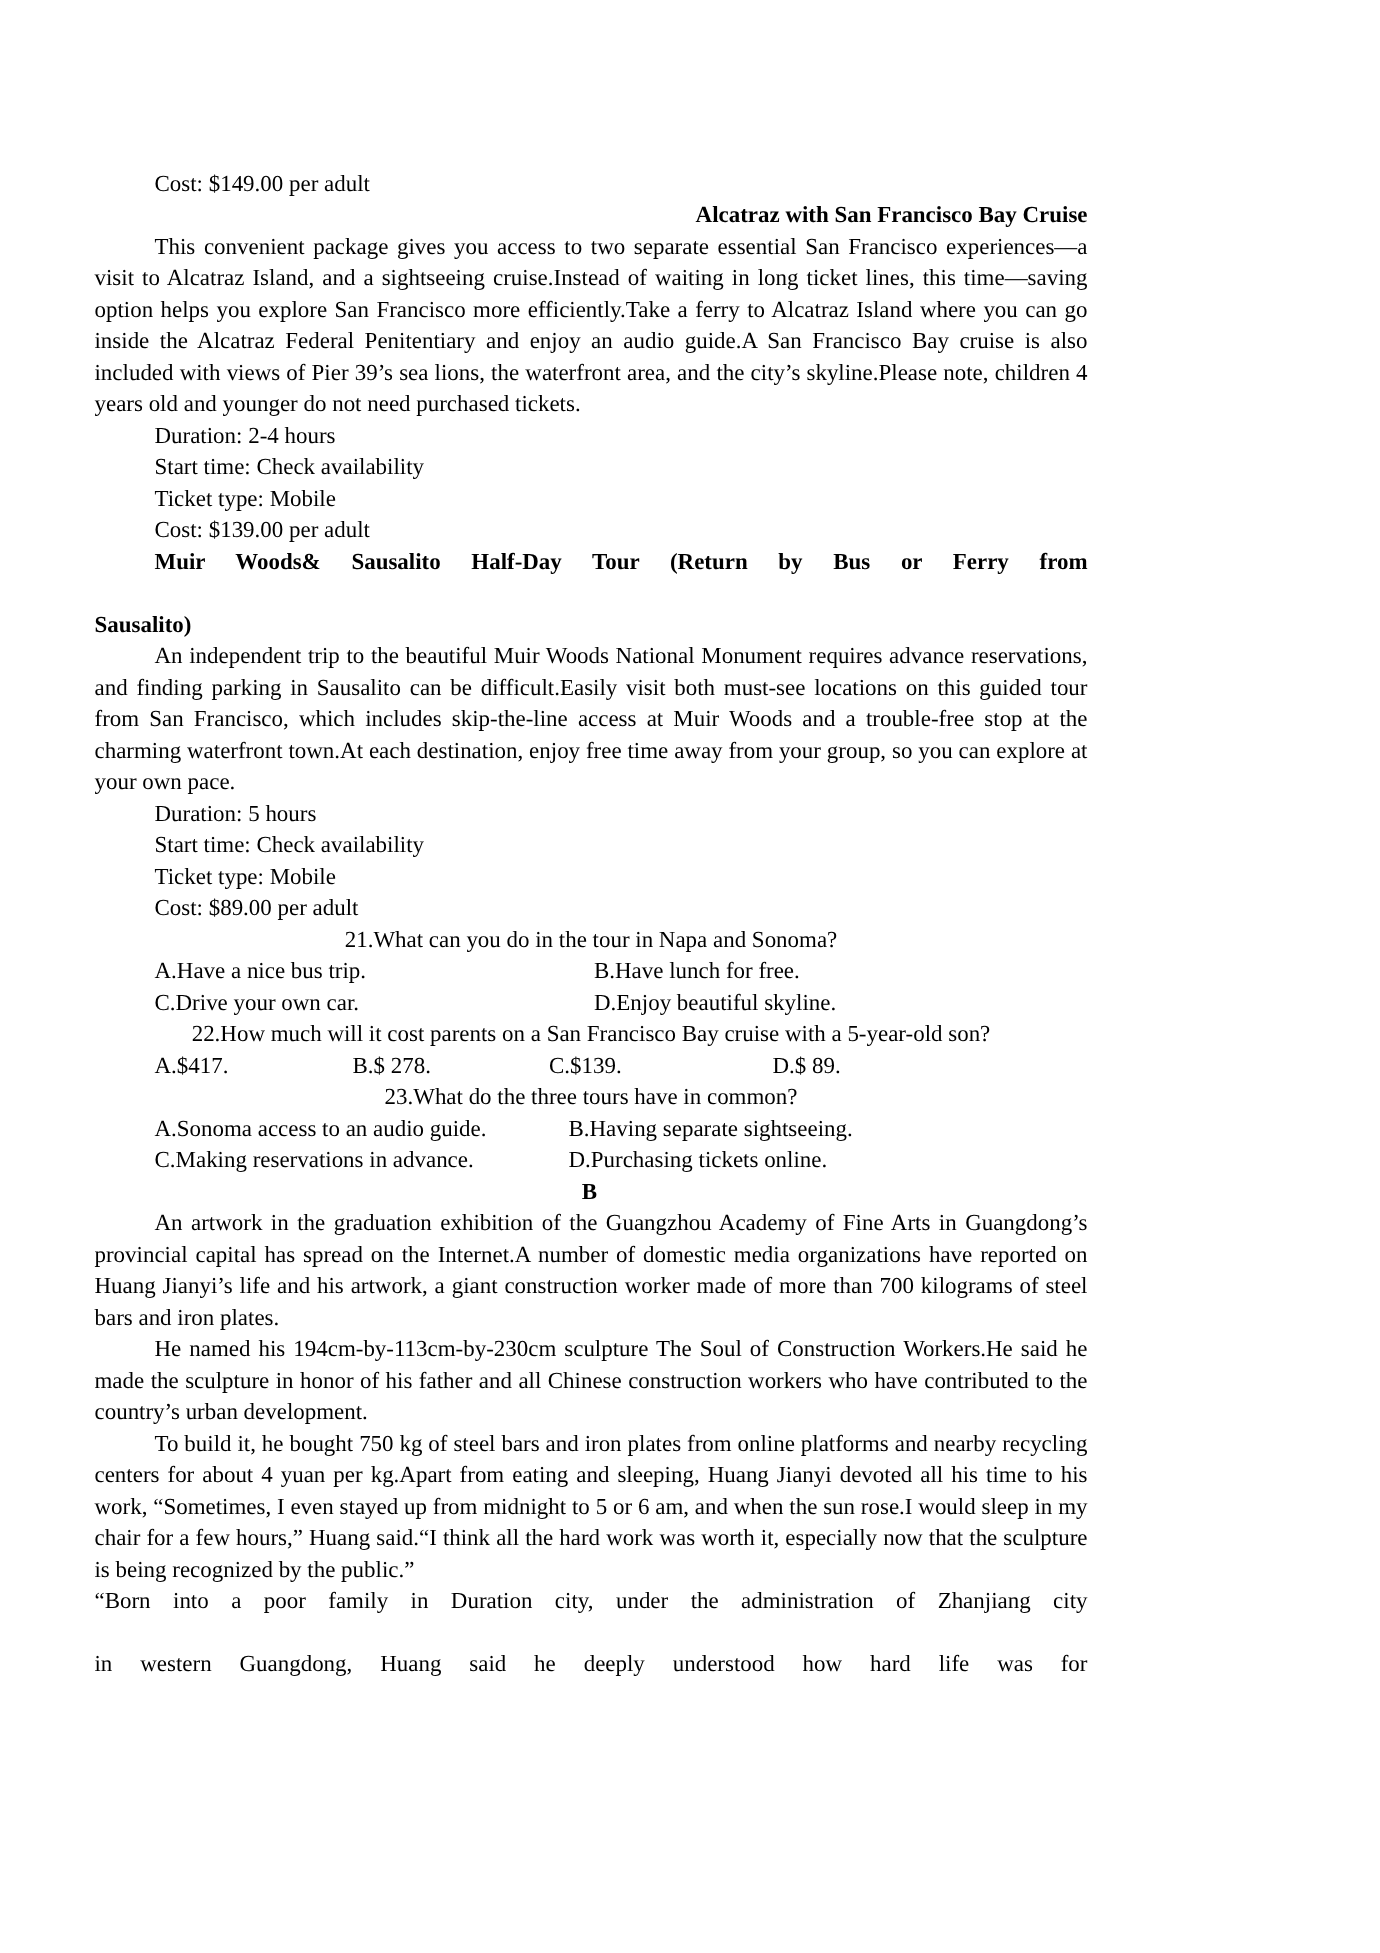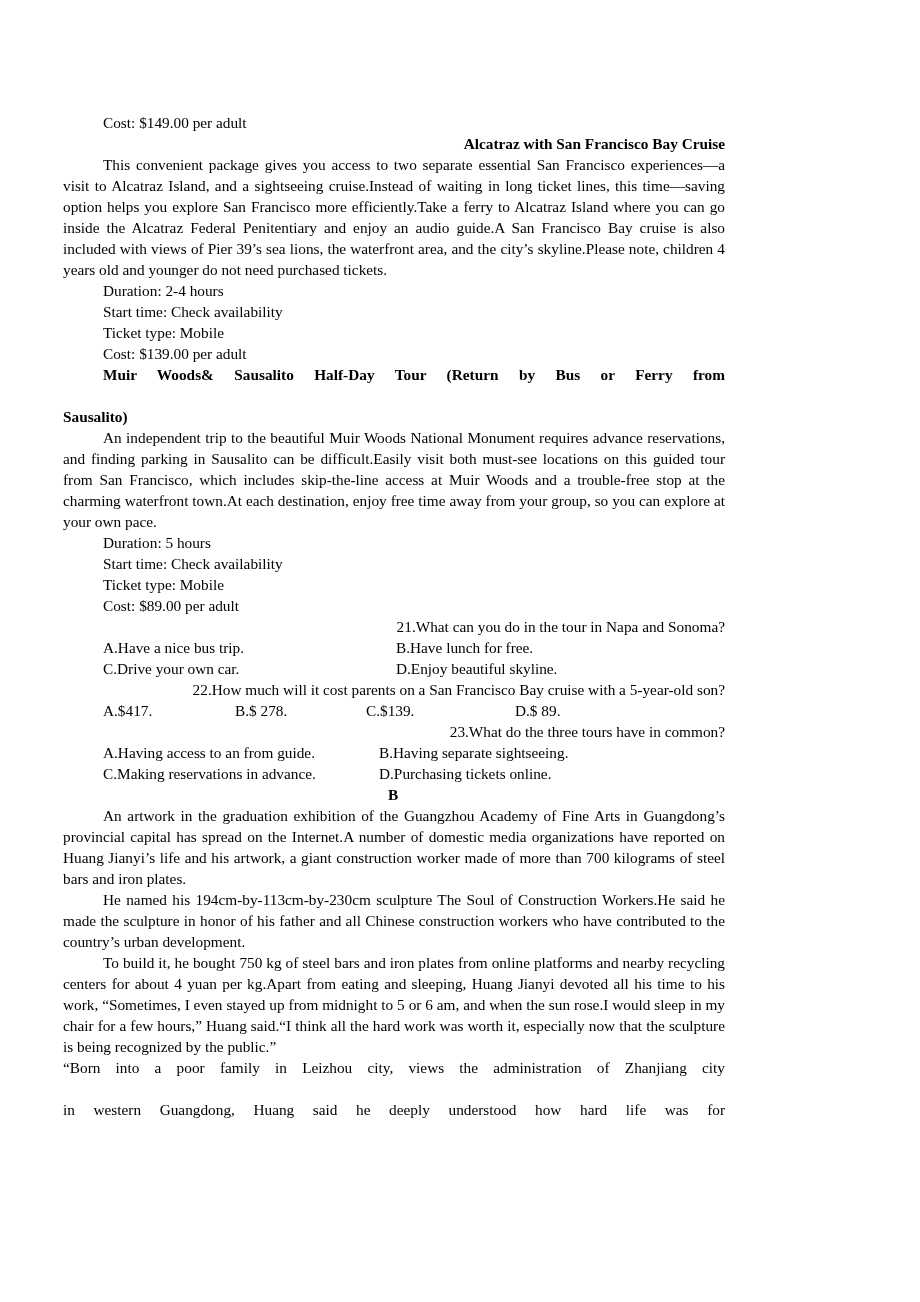--- a/index.html
+++ b/index.html
@@ -94,21 +94,21 @@
     text-align: center;
     margin: 0;
     text-indent: 0;
     padding-right: 2px;
   }
   .q-stem {
     font-size: 15.3px;
     line-height: 21px;
     margin: 0;
     text-indent: 0;
-    text-align: right;
+    text-align: center;
     white-space: nowrap;
   }
   .q-opts {
     font-size: 15.3px;
     line-height: 21px;
     margin: 0;
     padding-left: 40px;
     position: relative;
     height: 21px;
     white-space: nowrap;
@@ -162,31 +162,31 @@
     <div class="q-stem"><span>22.</span><span>How much will it cost parents on a San Francisco Bay cruise with a 5-year-old son?</span></div>
     <div class="q-opts">
       <span class="opt n1">A.$417.</span>
       <span class="opt n2">B.$ 278.</span>
       <span class="opt n3">C.$139.</span>
       <span class="opt n4">D.$ 89.</span>
     </div>
 
     <div class="q-stem"><span>23.</span><span>What do the three tours have in common?</span></div>
     <div class="q-opts">
-      <span class="opt c1">A.Having access to an from guide.</span>
+      <span class="opt c1">A.Sonoma access to an audio guide.</span>
       <span class="opt c2n">B.Having separate sightseeing.</span>
     </div>
     <div class="q-opts">
       <span class="opt c1">C.Making reservations in advance.</span>
       <span class="opt c2n">D.Purchasing tickets online.</span>
     </div>
 
     <div class="section-letter">B</div>
     <p class="para">An artwork in the graduation exhibition of the Guangzhou Academy of Fine Arts in Guangdong’s provincial capital has spread on the Internet.A number of domestic media organizations have reported on Huang Jianyi’s life and his artwork, a giant construction worker made of more than 700 kilograms of steel bars and iron plates.</p>
     <p class="para">He named his 194cm-by-113cm-by-230cm sculpture The Soul of Construction Workers.He said he made the sculpture in honor of his father and all Chinese construction workers who have contributed to the country’s urban development.</p>
     <p class="para">To build it, he bought 750 kg of steel bars and iron plates from online platforms and nearby recycling centers for about 4 yuan per kg.Apart from eating and sleeping, Huang Jianyi devoted all his time to his work, “Sometimes, I even stayed up from midnight to 5 or 6 am, and when the sun rose.I would sleep in my chair for a few hours,” Huang said.“I think all the hard work was worth it, especially now that the sculpture is being recognized by the public.”</p>
     <div class="para lastjust">
-        <span class="lastline">“Born into a poor family in Leizhou city, views the administration of Zhanjiang city</span>
+        <span class="lastline">“Born into a poor family in Duration city, under the administration of Zhanjiang city</span>
         <span class="lastline">in western Guangdong, Huang said he deeply understood how hard life was for</span>
       </div>
 
   </div>
 </div>
 
 </body></html>

